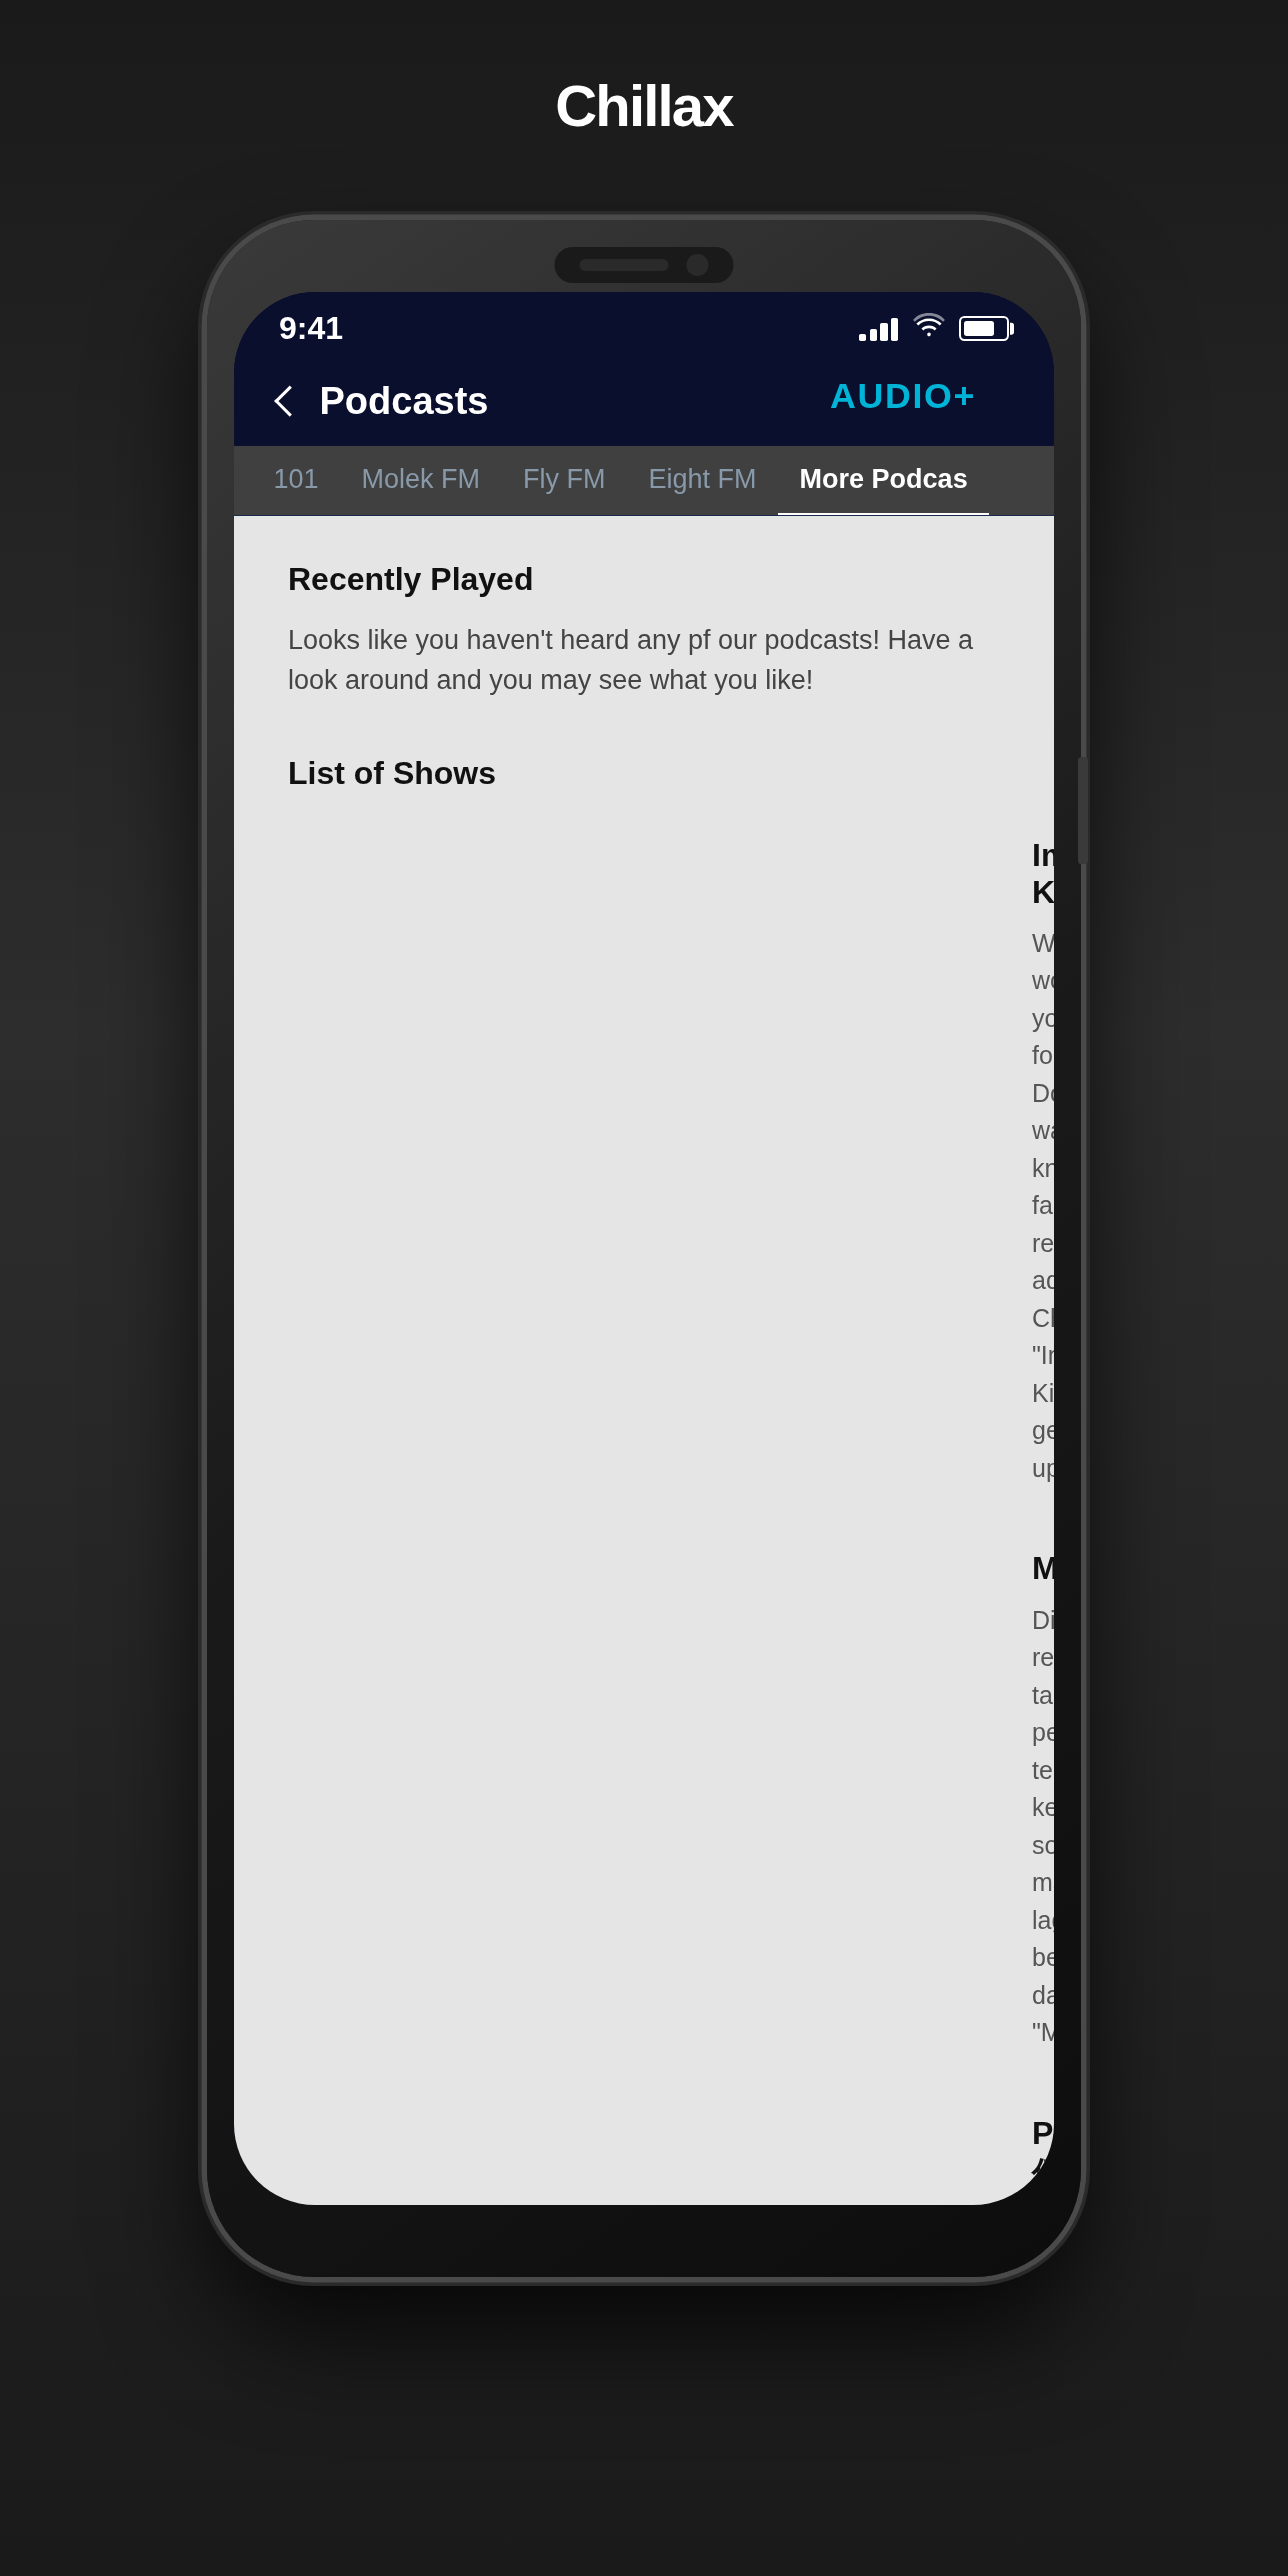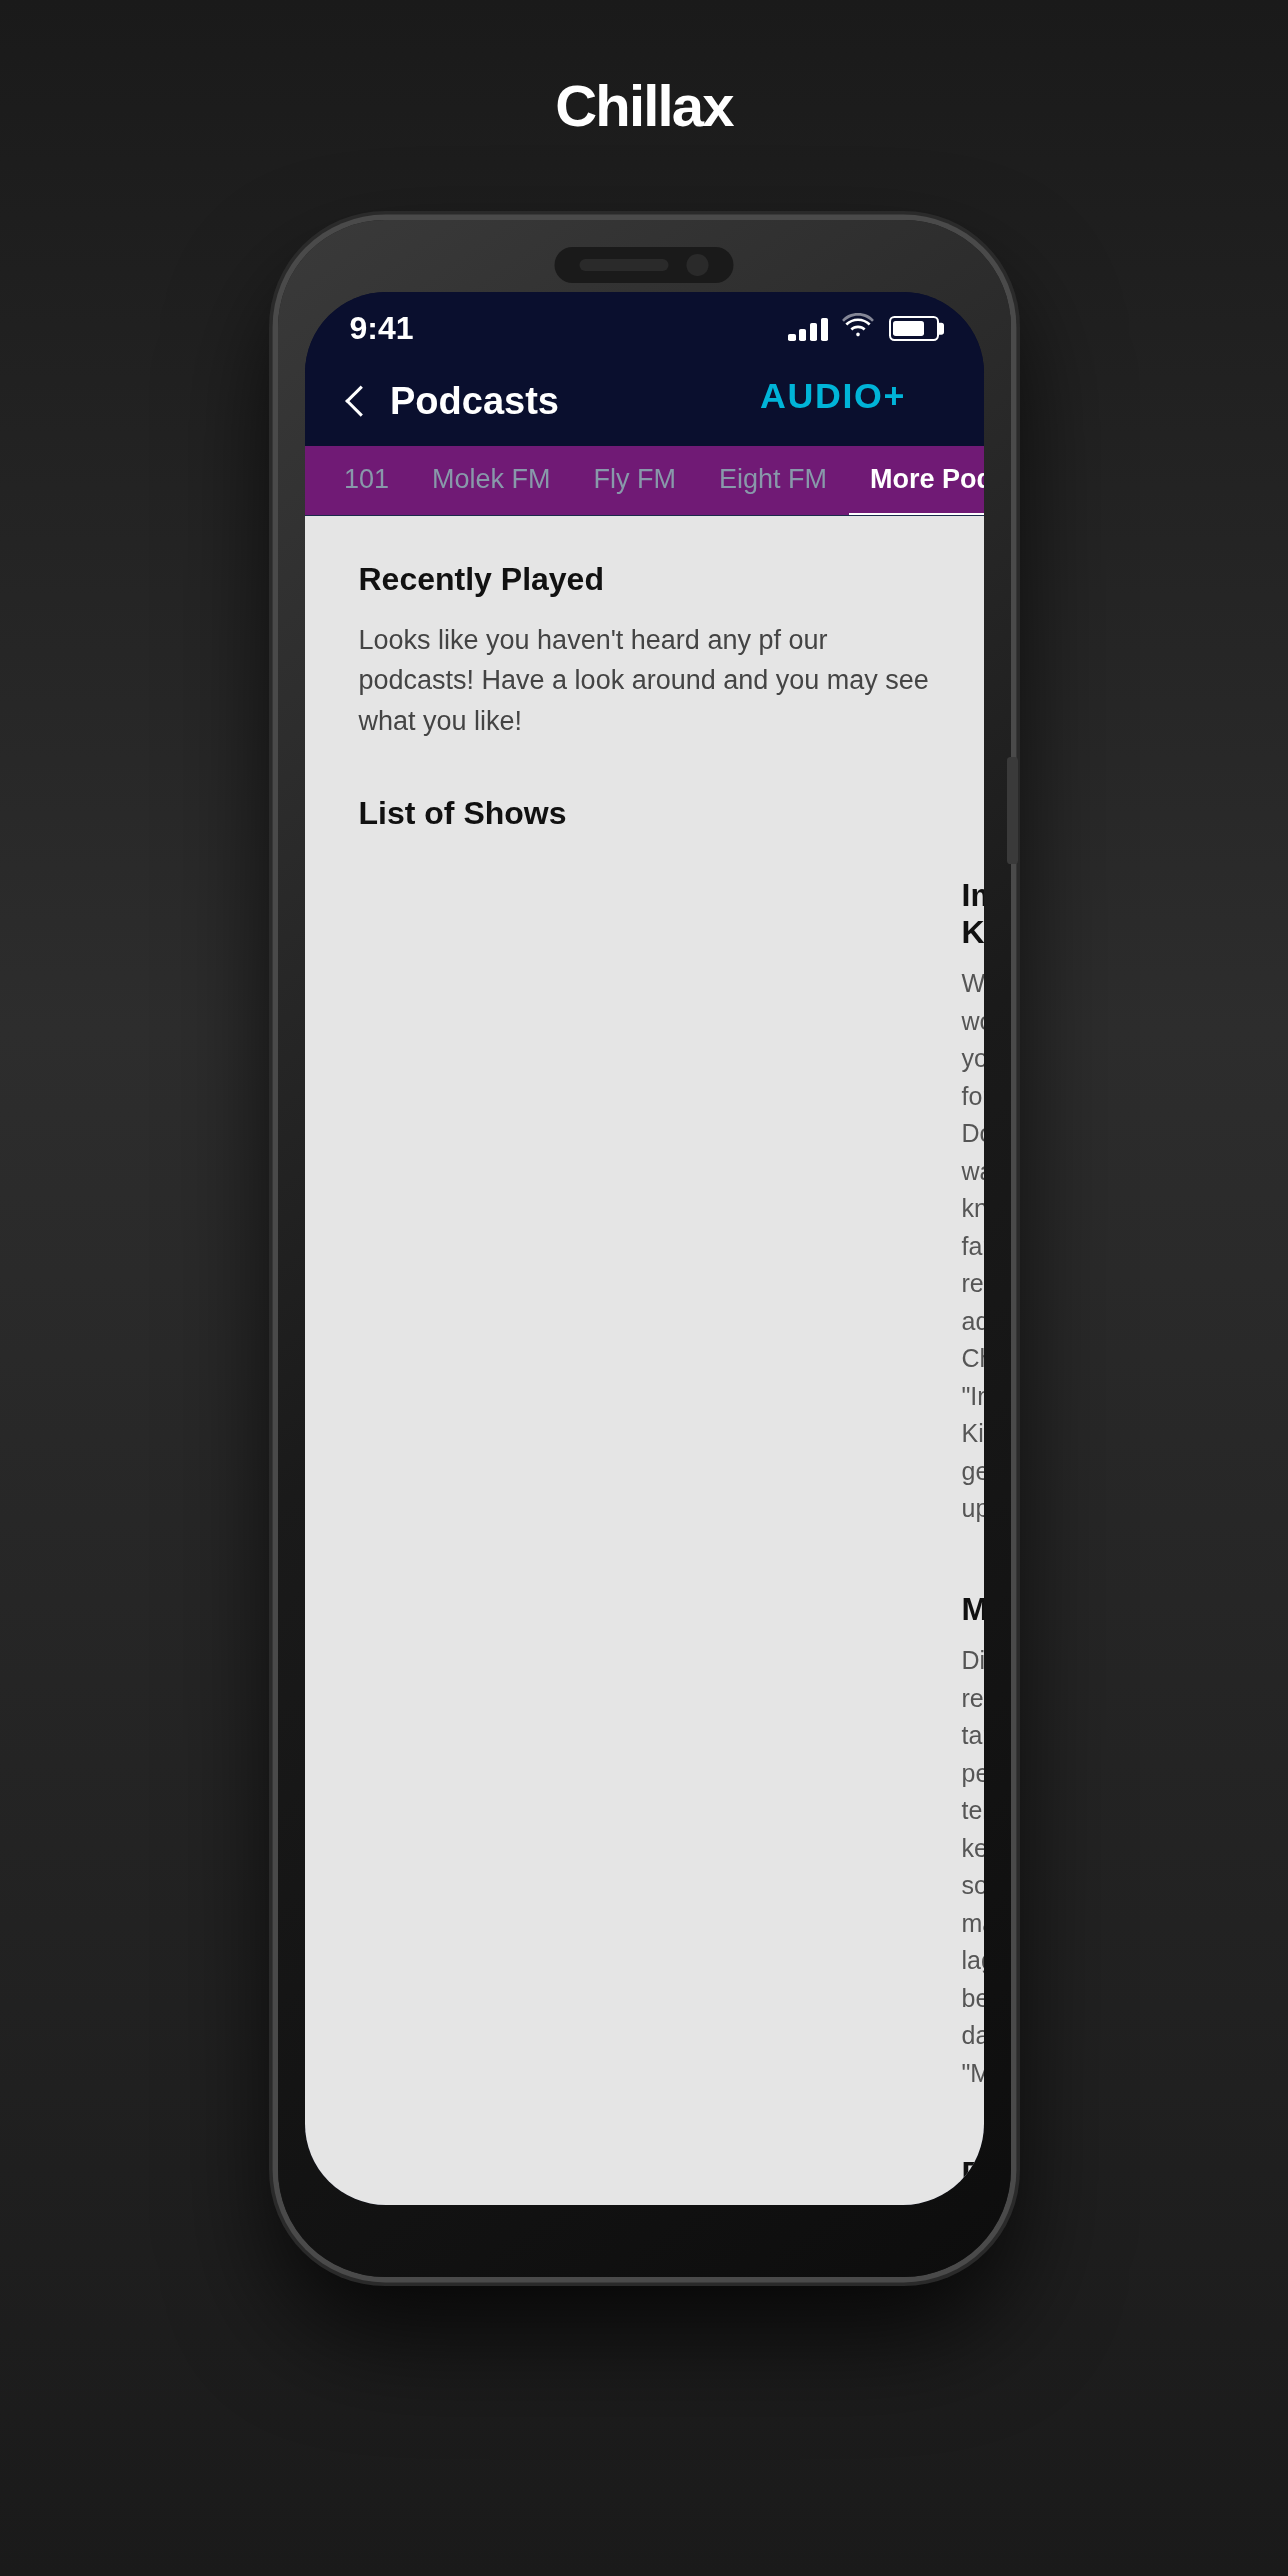--- a/index.html
+++ b/index.html
@@ -29,21 +29,21 @@
 
     .page-subtitle {
       font-size: 47px;
       font-weight: 400;
       color: #cccccc;
       margin-top: 14.3px;
     }
 
     .phone-wrapper {
       position: relative;
-      width: 733px;
+      width: 874px;
       height: 2057px;
       margin-top: 27px;
     }
 
     
     .phone-shell {
       position: absolute;
       top: 0;
       left: 0;
       width: 100%;
@@ -220,21 +220,21 @@
 
     .logo-text {
       color: #00b4d8;
       font-size: 39px;
       font-weight: 800;
       letter-spacing: 1.8px;
     }
 
     
     .tab-bar {
-      background: #701a75;
+      background: #404040;
       display: flex;
       padding: 0 18px;
       border-bottom: 0.9px solid #1a2a4a;
       flex-shrink: 0;
       overflow: hidden;
     }
 
     .tab-item {
       color: #8899aa;
       font-size: 27px;

